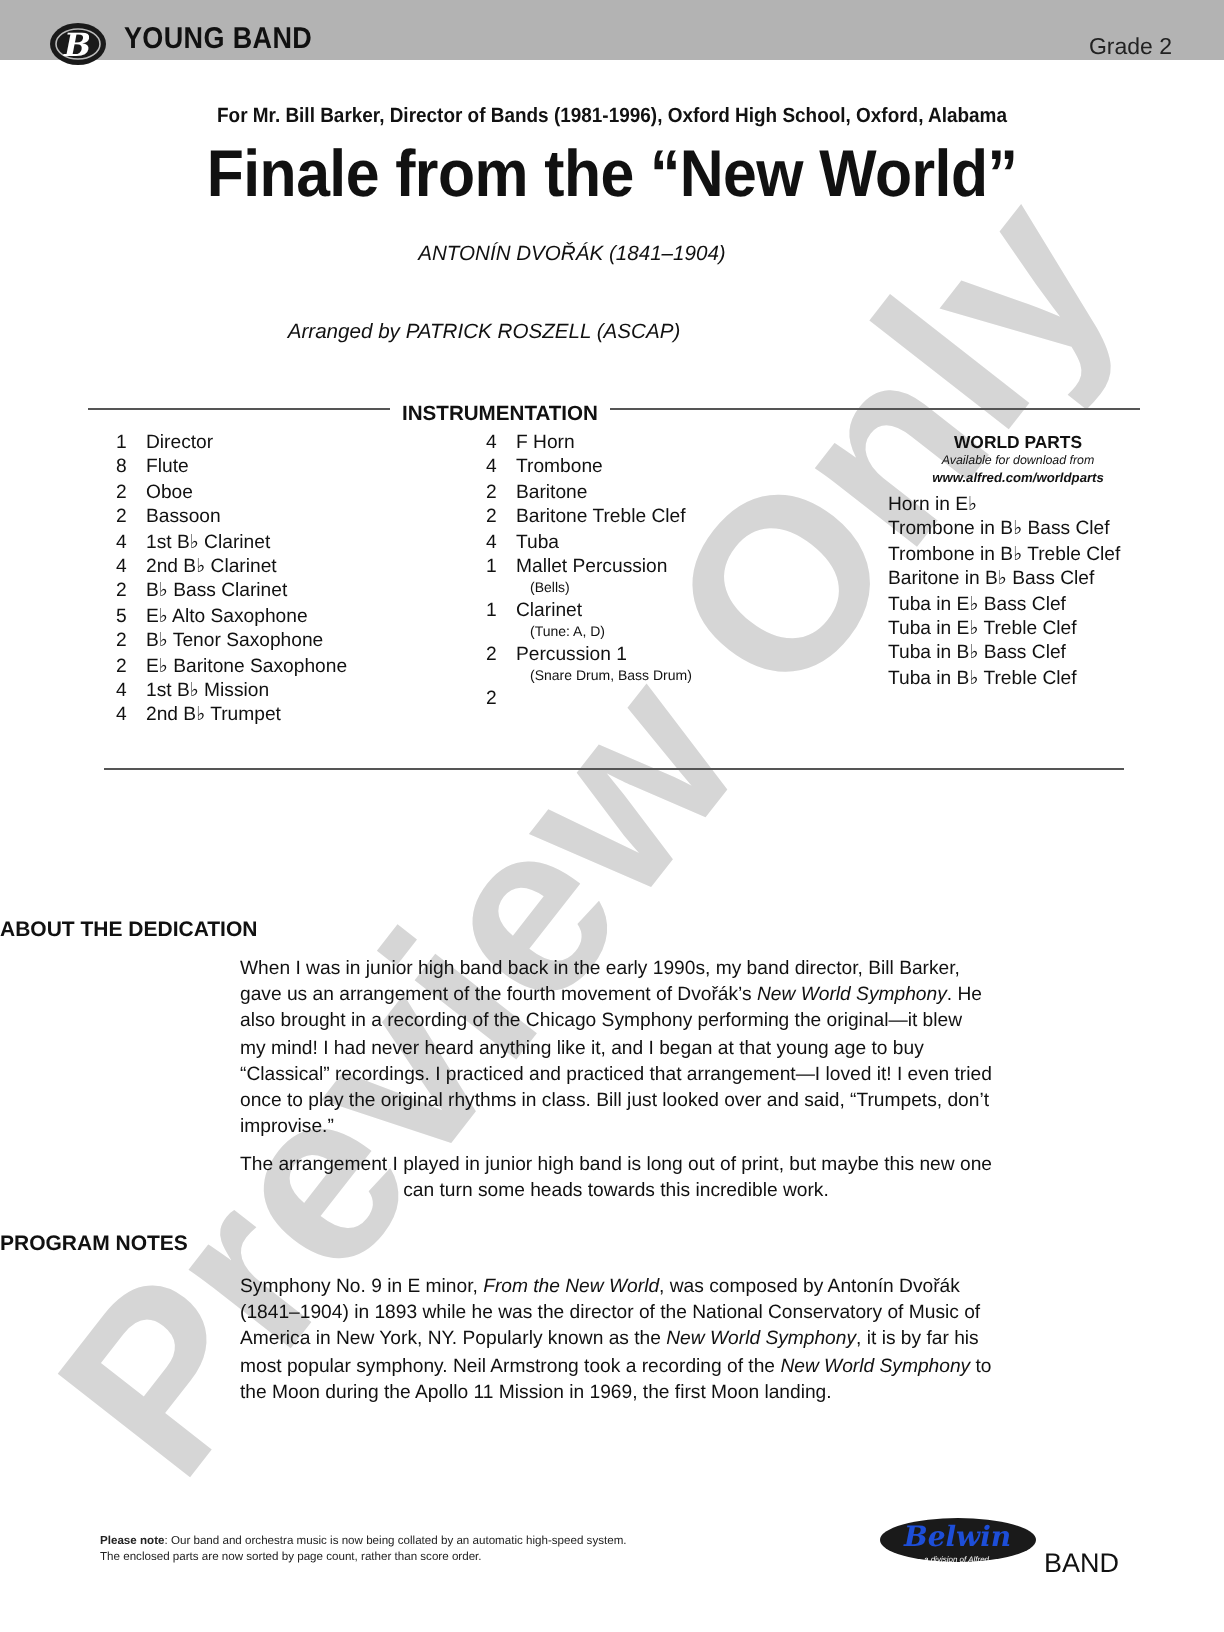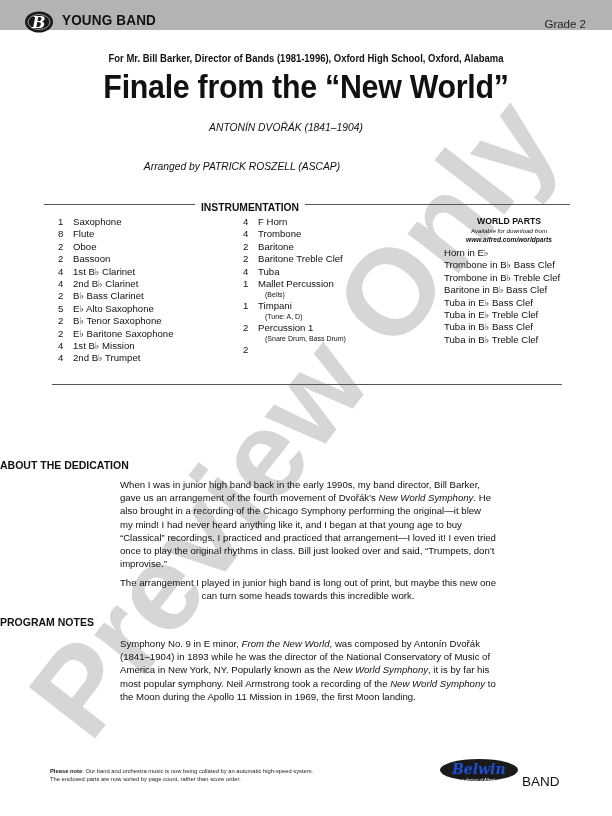--- a/index.html
+++ b/index.html
@@ -68,21 +68,21 @@
 <div class="main-title">Finale from the “New World”</div>
 <div class="composer">ANTONÍN DVOŘÁK (1841–1904)</div>
 <div class="arranger">Arranged by PATRICK ROSZELL (ASCAP)</div>
 
 <div class="instr-rule"></div>
 <div class="instr-heading"><span>INSTRUMENTATION</span></div>
 
 <div class="col col-left" id="col-left">
     <div class="row">
       <span class="qty">1</span>
-      <span class="name"><span>Saxophone</span></span>
+      <span class="name"><span>Director</span></span>
     </div>
     <div class="row">
       <span class="qty">8</span>
       <span class="name"><span>Flute</span></span>
     </div>
     <div class="row">
       <span class="qty">2</span>
       <span class="name"><span>Oboe</span></span>
     </div>
     <div class="row">
@@ -142,21 +142,21 @@
     <div class="row">
       <span class="qty">4</span>
       <span class="name"><span>Tuba</span></span>
     </div>
     <div class="row">
       <span class="qty">1</span>
       <span class="name"><span>Mallet Percussion</span><span class="sub">(Bells)</span></span>
     </div>
     <div class="row">
       <span class="qty">1</span>
-      <span class="name"><span>Timpani</span><span class="sub">(Tune: A, D)</span></span>
+      <span class="name"><span>Clarinet</span><span class="sub">(Tune: A, D)</span></span>
     </div>
     <div class="row">
       <span class="qty">2</span>
       <span class="name"><span>Percussion 1</span><span class="sub">(Snare Drum, Bass Drum)</span></span>
     </div>
     <div class="row">
       <span class="qty">2</span>
     </div>
   </div>
 

